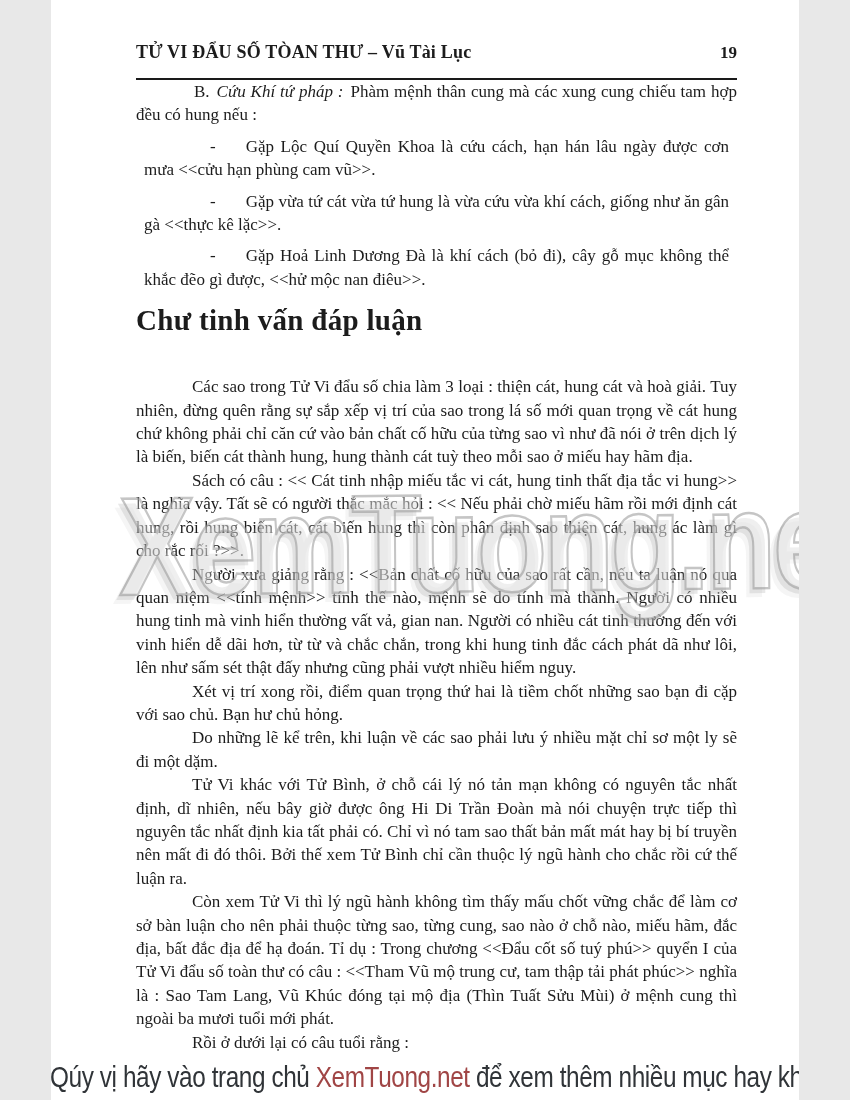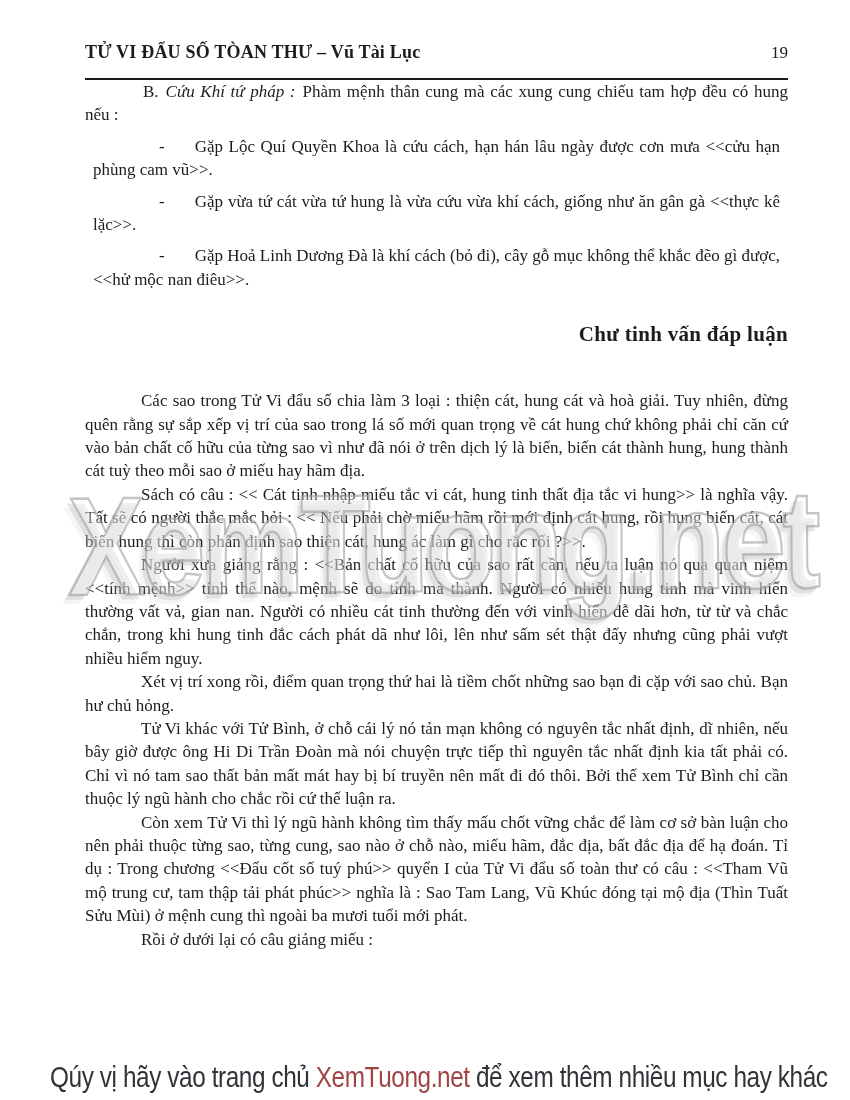--- a/index.html
+++ b/index.html
@@ -1,38 +1,38 @@
 <!DOCTYPE html>
 <html><head>
 <meta charset="utf-8">
 <style>
   html,body{margin:0;padding:0;background:#e8e8e8;}
   .page{
     position:relative;
-    width:850px;height:1100px;
+    width:748px;height:1100px;
     margin:0 auto;
     background:#ffffff;
     overflow:hidden;
     font-family:"Liberation Serif", serif;
     color:#1c1c1c;
   }
   .content{
     position:absolute;
     left:85px; right:62px; top:40px;
     z-index:1;
   }
   .header-row{
     display:flex;
     justify-content:space-between;
     align-items:baseline;
     font-size:18px;
     line-height:24px;
   }
   .book-title{font-weight:bold;letter-spacing:0.2px;}
-  .page-number{font-weight:normal;font-size:17px;}
+  .page-number{font-weight:bold;font-size:17px;}
   .rule{
     border-bottom:2px solid #1a1a1a;
     margin-top:13px;
   }
   .body-text{
     font-size:17px;
     line-height:23.4px;
     text-align:justify;
   }
   p.para{
@@ -41,23 +41,23 @@
   }
   p.para-b{text-indent:58px;}
   .ital{font-style:italic;}
   .sp{margin-right:7px;}
   p.li{
     margin:8px;
     text-indent:66px;
   }
   .dash{margin-right:30px;}
   h1.chapter{
-    margin:26px 0 38px 0;
-    text-align:right;
-    font-size:21px;
+    margin:12px 0 38px 0;
+    text-align:left;
+    font-size:29px;
     line-height:34px;
     font-weight:bold;
     letter-spacing:0.3px;
   }
   .watermark{
     position:absolute;
     left:68px; top:466px;
     z-index:2;
     font-family:"Liberation Sans", sans-serif;
     font-weight:bold;
@@ -111,23 +111,24 @@
       <p class="li"><span class="dash">-</span><span>Gặp Lộc Quí Quyền Khoa là cứu cách, hạn hán lâu ngày được cơn mưa &lt;&lt;cửu hạn phùng cam vũ&gt;&gt;.</span></p>
       <p class="li"><span class="dash">-</span><span>Gặp vừa tứ cát vừa tứ hung là vừa cứu vừa khí cách, giống như ăn gân gà &lt;&lt;thực kê lặc&gt;&gt;.</span></p>
       <p class="li"><span class="dash">-</span><span>Gặp Hoả Linh Dương Đà là khí cách (bỏ đi), cây gỗ mục không thể khắc đẽo gì được, &lt;&lt;hử mộc nan điêu&gt;&gt;.</span></p>
 
       <h1 class="chapter">Chư tinh vấn đáp luận</h1>
 
       <p class="para">Các sao trong Tử Vi đẩu số chia làm 3 loại : thiện cát, hung cát và hoà giải. Tuy nhiên, đừng quên rằng sự sắp xếp vị trí của sao trong lá số mới quan trọng về cát hung chứ không phải chỉ căn cứ vào bản chất cố hữu của từng sao vì như đã nói ở trên dịch lý là biến, biến cát thành hung, hung thành cát tuỳ theo mỗi sao ở miếu hay hãm địa.</p>
       <p class="para">Sách có câu : &lt;&lt; Cát tinh nhập miếu tắc vi cát, hung tinh thất địa tắc vi hung&gt;&gt; là nghĩa vậy. Tất sẽ có người thắc mắc hỏi : &lt;&lt; Nếu phải chờ miếu hãm rồi mới định cát hung, rồi hung biến cát, cát biến hung thì còn phân định sao thiện cát, hung ác làm gì cho rắc rối ?&gt;&gt;.</p>
       <p class="para">Người xưa giảng rằng : &lt;&lt;Bản chất cố hữu của sao rất cần, nếu ta luận nó qua quan niệm &lt;&lt;tính mệnh&gt;&gt; tính thế nào, mệnh sẽ do tính mà thành. Người có nhiều hung tinh mà vinh hiển thường vất vả, gian nan. Người có nhiều cát tinh thường đến với vinh hiển dễ dãi hơn, từ từ và chắc chắn, trong khi hung tinh đắc cách phát dã như lôi, lên như sấm sét thật đấy nhưng cũng phải vượt nhiều hiểm nguy.</p>
       <p class="para">Xét vị trí xong rồi, điểm quan trọng thứ hai là tiềm chốt những sao bạn đi cặp với sao chủ. Bạn hư chủ hỏng.</p>
+      <p class="para">Do những lẽ kể trên, khi luận về các sao phải lưu ý nhiều mặt chỉ sơ một ly sẽ đi một dặm.</p>
       <p class="para">Tử Vi khác với Tử Bình, ở chỗ cái lý nó tản mạn không có nguyên tắc nhất định, dĩ nhiên, nếu bây giờ được ông Hi Di Trần Đoàn mà nói chuyện trực tiếp thì nguyên tắc nhất định kia tất phải có. Chỉ vì nó tam sao thất bản mất mát hay bị bí truyền nên mất đi đó thôi. Bởi thế xem Tử Bình chỉ cần thuộc lý ngũ hành cho chắc rồi cứ thế luận ra.</p>
       <p class="para">Còn xem Tử Vi thì lý ngũ hành không tìm thấy mấu chốt vững chắc để làm cơ sở bàn luận cho nên phải thuộc từng sao, từng cung, sao nào ở chỗ nào, miếu hãm, đắc địa, bất đắc địa để hạ đoán. Tỉ dụ : Trong chương &lt;&lt;Đẩu cốt số tuý phú&gt;&gt; quyển I của Tử Vi đẩu số toàn thư có câu : &lt;&lt;Tham Vũ mộ trung cư, tam thập tải phát phúc&gt;&gt; nghĩa là : Sao Tam Lang, Vũ Khúc đóng tại mộ địa (Thìn Tuất Sửu Mùi) ở mệnh cung thì ngoài ba mươi tuổi mới phát.</p>
-      <p class="para">Rồi ở dưới lại có câu giảng miếu :</p>
+      <p class="para">Rồi ở dưới lại có câu tuổi rằng :</p>
 
     </div>
   </div>
 
   <div class="watermark">XemTuong.net</div>
 
   <div class="footer">
     <span class="footer-inner"><span>Qúy vị hãy vào trang chủ </span><span class="brand" style="color: rgb(160, 69, 69);">XemTuong.net</span><span> để xem thêm nhiều mục hay khác</span></span>
   </div>
 

